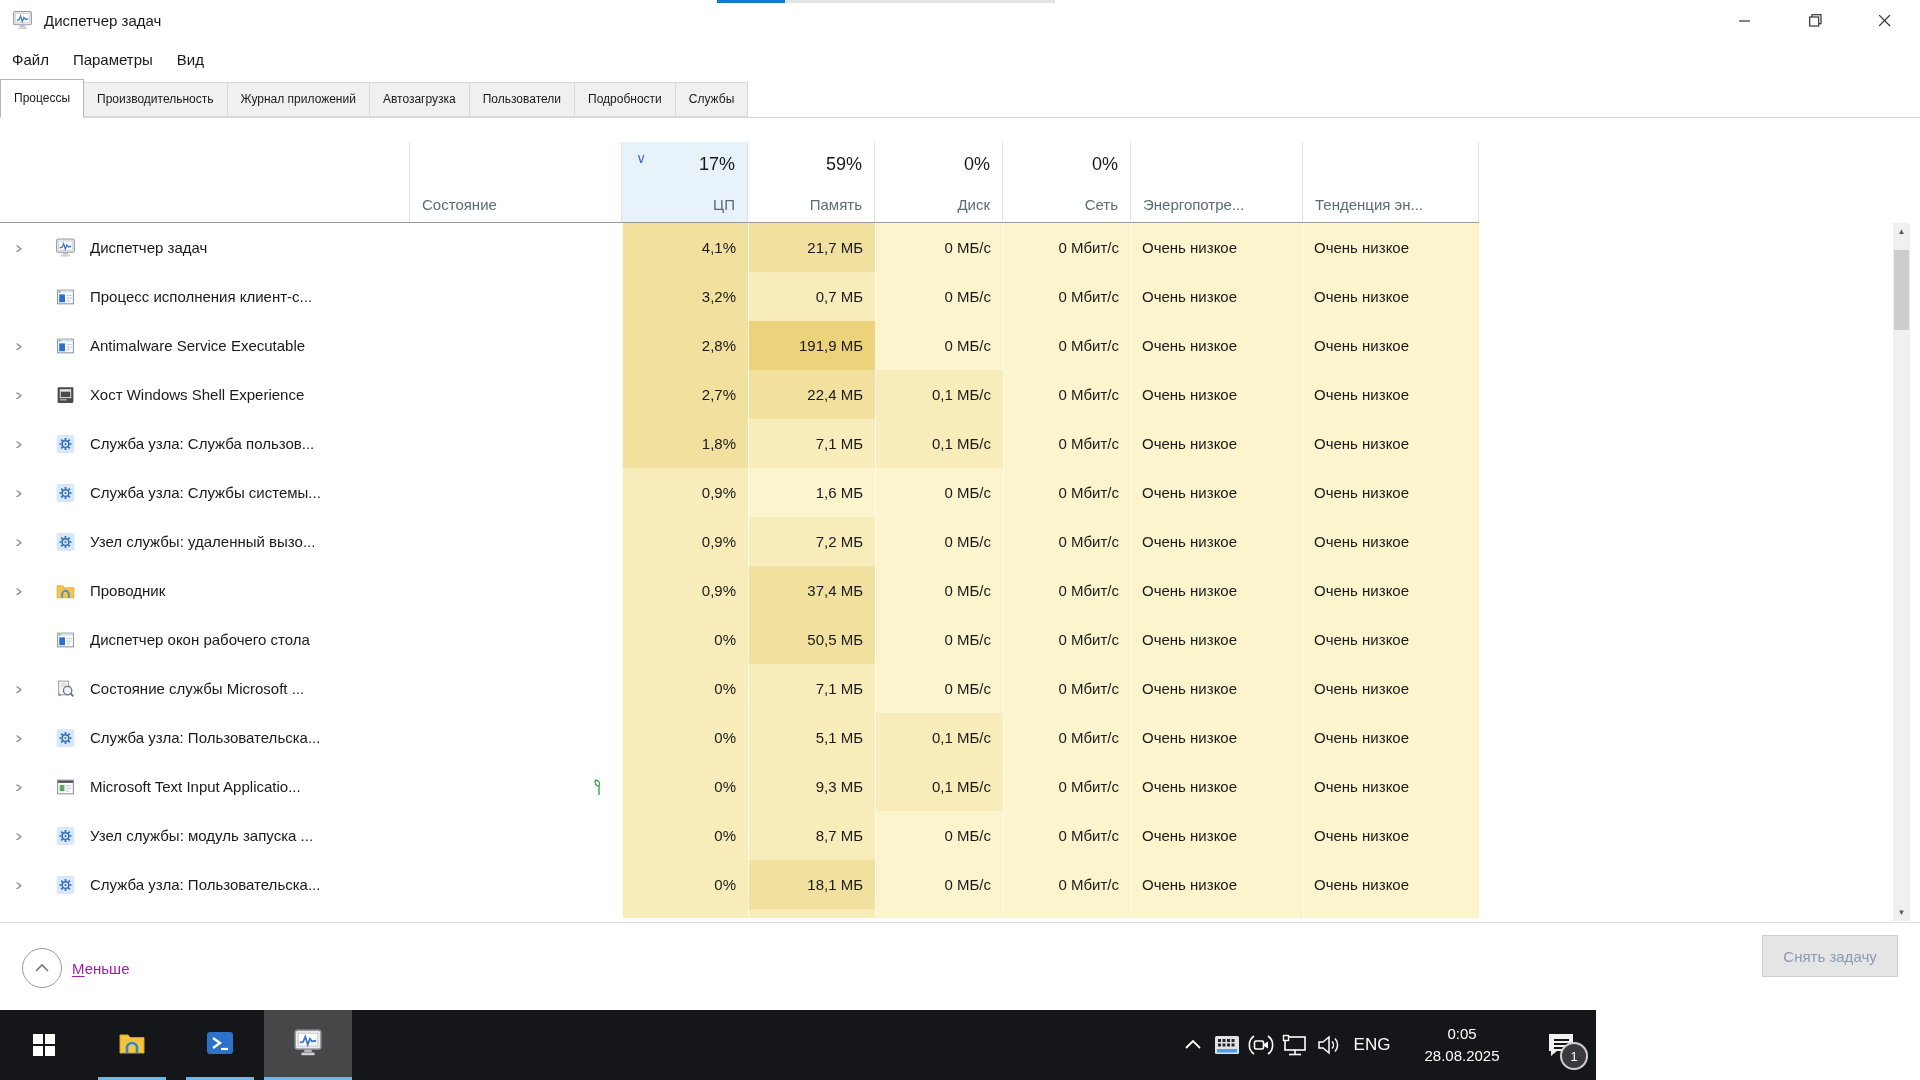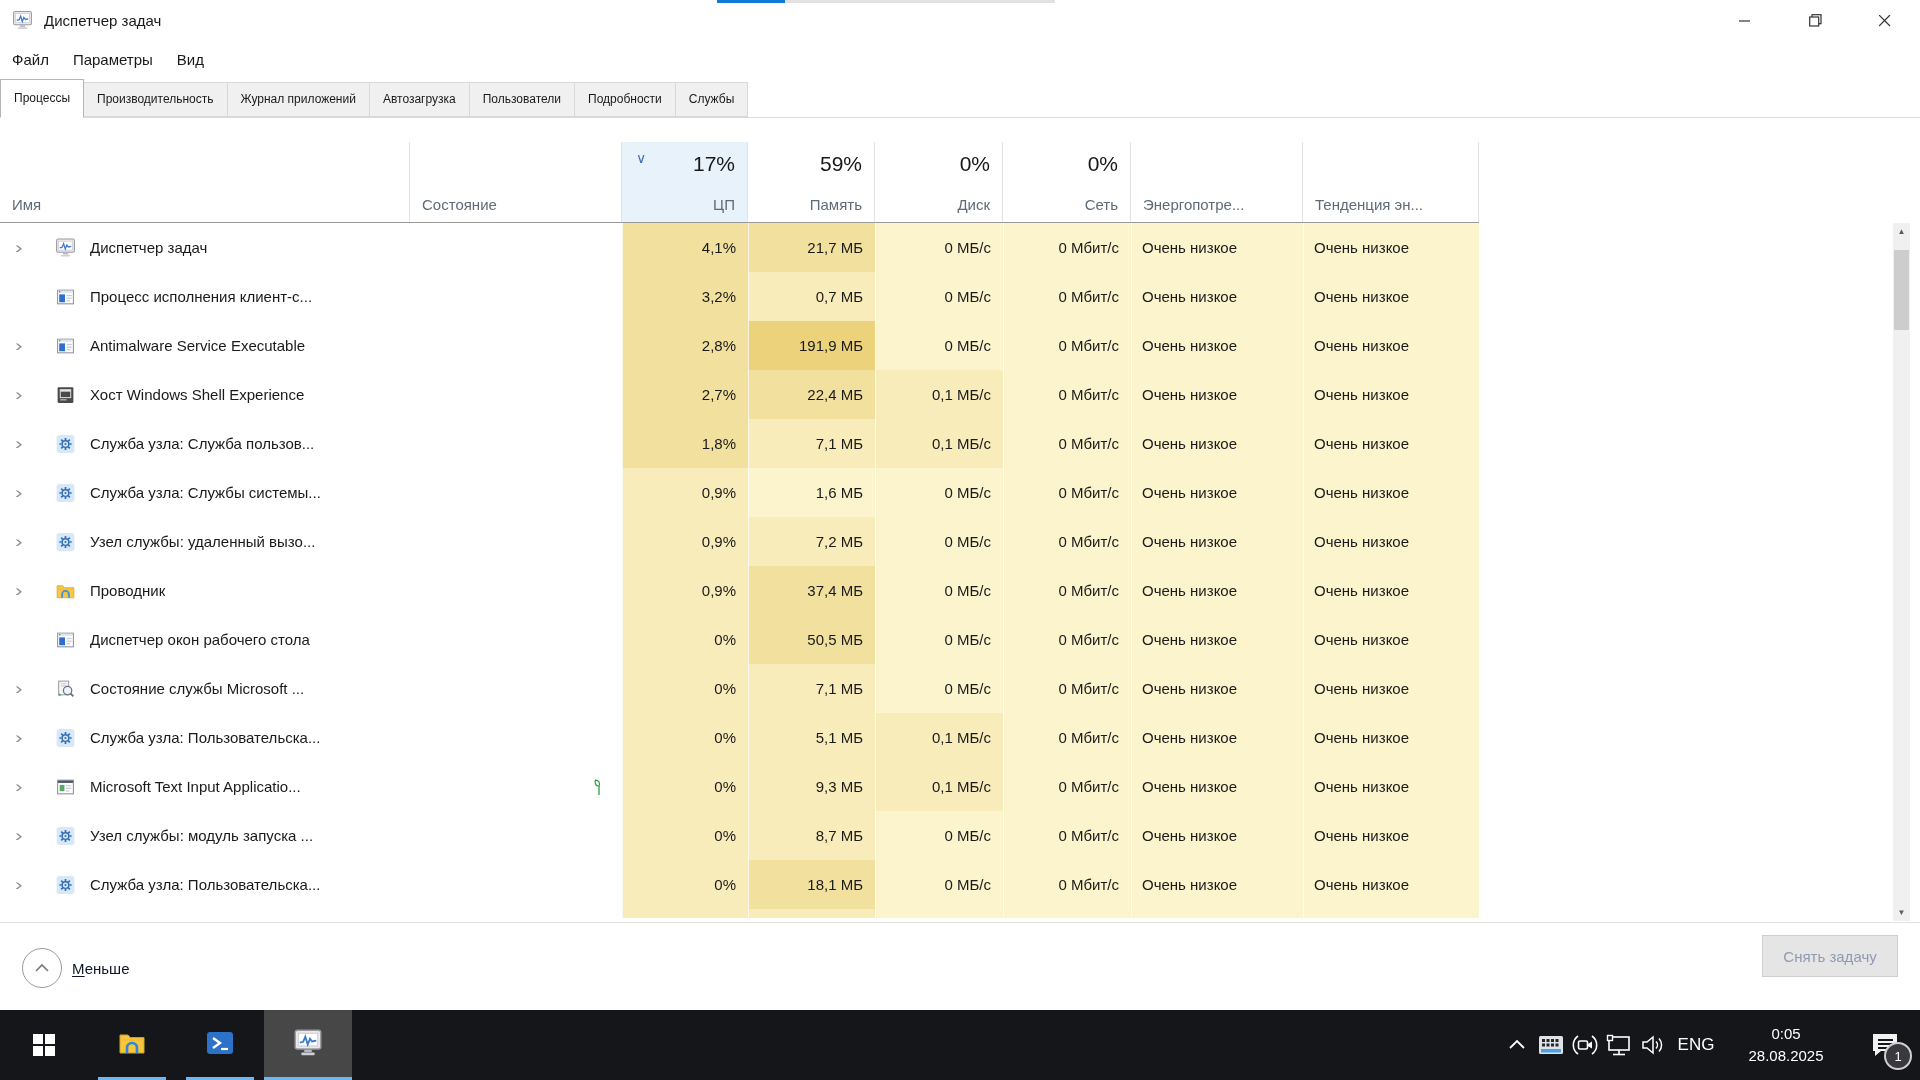--- a/index.html
+++ b/index.html
@@ -20,21 +20,21 @@
   .menuitem{font-size:15px;padding:0 12px;height:30px;display:flex;align-items:center;}
   .menuitem:first-child{padding-left:12px;}
   
   #tabbar{position:absolute;top:79px;left:0;width:1920px;height:38px;border-bottom:1px solid #d9d9d9;background:#fff;display:flex;align-items:flex-end;}
   .tab{font-size:12px;padding:0 13px;height:33px;line-height:33px;background:#f0f0f0;border:1px solid #d9d9d9;border-left:none;white-space:nowrap;}
   .tab:first-child{border-left:1px solid #d9d9d9;}
   .tab.active{background:#fff;height:37px;line-height:37px;border:1px solid #b5b5b5;border-bottom:1px solid #fff;margin-bottom:-1px;position:relative;z-index:2;}
   
   #thead{position:absolute;top:142px;left:0;width:1479px;height:80px;border-bottom:1px solid #9a9a9a;display:flex;background:#fff;}
   .hcol{box-sizing:border-box;border-right:1px solid #e3e3e3;display:flex;flex-direction:column;}
-  .hcol .pct{height:44px;display:flex;align-items:center;justify-content:flex-end;padding-right:12px;font-size:21px;color:#191919;}
+  .hcol .pct{height:44px;display:flex;align-items:center;justify-content:flex-end;padding-right:12px;font-size:18px;color:#191919;}
   .hcol .lbl{height:36px;display:flex;align-items:center;font-size:15px;color:#5e6b79;}
   .hcol .lbl.right{justify-content:flex-end;padding-right:12px;}
   .hcol .lbl.left{padding-left:12px;}
   .hcol.sorted{background:#e7f2fb;position:relative;}
   .sortchev{position:absolute;top:8px;left:14px;font-size:14px;color:#4472b8;}
   .c-name{width:410px;}.c-status{width:212px;}.c-cpu{width:126px;}.c-mem{width:127px;}
   .c-disk{width:128px;}.c-net{width:128px;}.c-power{width:172px;}.c-trend{width:176px;}
   
   #rows{position:absolute;top:223px;left:0;width:1479px;}
   .row{display:flex;height:49px;}
@@ -53,26 +53,26 @@
   .leaf{position:absolute;right:14px;top:50%;transform:translateY(-50%);width:18px;height:20px;}
   #partialrow{display:flex;height:9px;overflow:hidden;}
   
   #vscroll{position:absolute;top:223px;left:1893px;width:17px;height:698px;background:#f0f0f0;}
   #vscroll .arr{position:absolute;left:0;width:17px;height:17px;display:flex;align-items:center;justify-content:center;font-size:8px;color:#5a5a5a;}
   #vscroll .arr.up{top:0;}
   #vscroll .arr.down{bottom:0;}
   #vscroll .thumb{position:absolute;left:1px;top:27px;width:15px;height:80px;background:#cdcdcd;}
   
   #footer{position:absolute;top:922px;left:0;width:1920px;height:88px;background:#fff;border-top:1px solid #e0e0e0;}
-  #lessbtn{position:absolute;left:16px;top:24px;display:flex;align-items:center;background:none;border:none;font-size:15px;color:#0f172a;}
+  #lessbtn{position:absolute;left:16px;top:24px;display:flex;align-items:center;background:none;border:none;font-size:15px;color:#a21caf;}
   #lessbtn .circ{width:38px;height:38px;border:1px solid #9a9a9a;border-radius:50%;display:flex;align-items:center;justify-content:center;margin-right:10px;}
   #endtask{position:absolute;left:1762px;top:12px;width:136px;height:42px;background:#e5e5e5;border:1px solid #cfcfcf;color:#8d9bb0;font-size:15px;font-family:inherit;}
   u{text-underline-offset:2px;}
   
-  #taskbar{position:absolute;top:1010px;left:0;width:1920px;height:70px;background:#15161a;display:flex;align-items:stretch;}
+  #taskbar{position:absolute;top:1010px;left:0;width:1596px;height:70px;background:#15161a;display:flex;align-items:stretch;}
   .tbapp{width:88px;display:flex;align-items:center;justify-content:center;position:relative;}
   .tbapp.active{background:#474747;}
   .tbapp .uline{position:absolute;bottom:0;left:10px;right:10px;height:3px;background:#6cb8f0;}
   .tbapp.active .uline{left:0;right:0;}
   #startlogo{display:grid;grid-template-columns:10px 10px;grid-template-rows:10px 10px;gap:2px;}
   #startlogo div{background:#fff;}
   #tray{position:absolute;right:0;top:0;height:70px;display:flex;align-items:center;color:#fff;}
   .trayico{width:34px;height:70px;display:flex;align-items:center;justify-content:center;}
   .trayico svg{display:block;}
   #lang{width:52px;text-align:center;font-size:17px;}
@@ -132,21 +132,20 @@
       <div class="tab">Журнал приложений</div>
       <div class="tab">Автозагрузка</div>
       <div class="tab">Пользователи</div>
       <div class="tab">Подробности</div>
       <div class="tab">Службы</div>
     </div>
 
   <div id="thead">
     <div class="hcol c-name">
       <div class="pct"></div>
-      <div class="lbl left">Имя</div>
     </div>
     <div class="hcol c-status">
       <div class="pct"></div>
       <div class="lbl left">Состояние</div>
     </div>
     <div class="hcol c-cpu sorted">
       <span class="sortchev">∨</span>
       <div class="pct">17%</div>
       <div class="lbl right">ЦП</div>
     </div>

